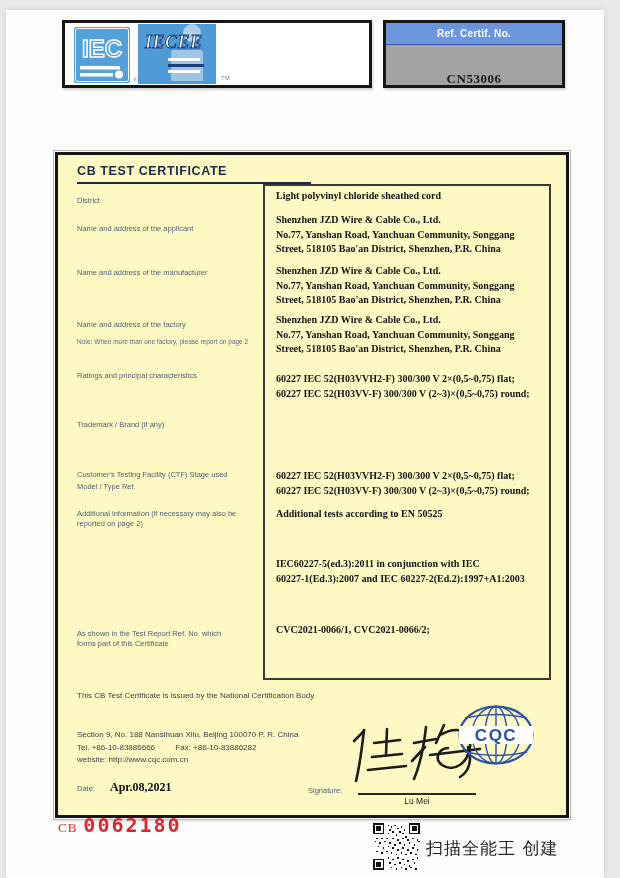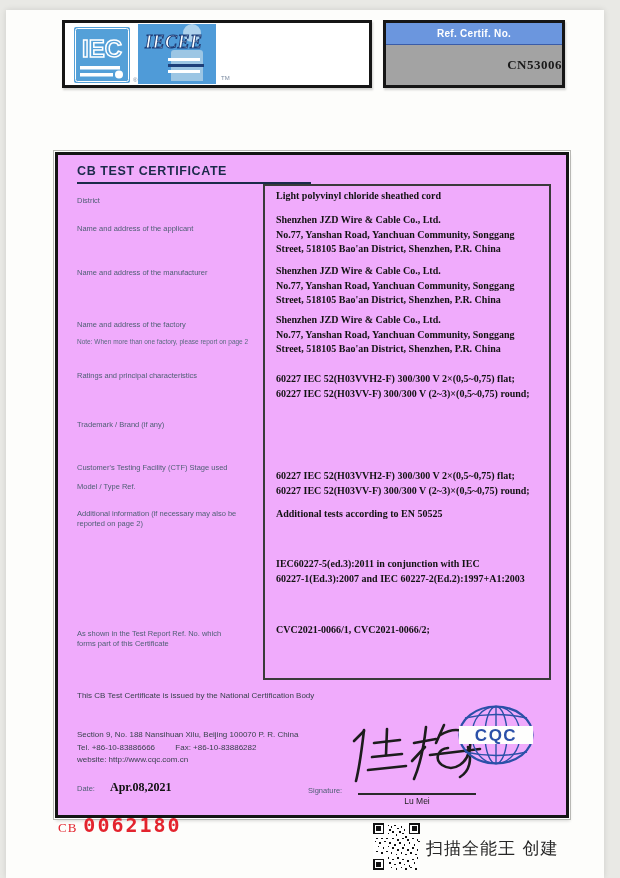--- a/index.html
+++ b/index.html
@@ -5,28 +5,28 @@
   * { margin:0; padding:0; box-sizing:border-box; }
   html,body { width:620px; height:878px; }
   body { background:#e9e9e5; font-family:"Liberation Sans", sans-serif; position:relative; overflow:hidden; }
   .page { position:absolute; left:6px; top:10px; width:598px; height:868px; background:#fdfdfb; box-shadow:0 0 6px rgba(0,0,0,.12); }
   .abs { position:absolute; }
 
   
   .logo-box { left:56px; top:10px; width:310px; height:68px; background:#fff; border:3px solid #161616; box-shadow:1px 2px 2px rgba(0,0,0,.18); }
   .ref-box  { left:377px; top:10px; width:182px; height:68px; background:#a3a3a3; border:3px solid #161616; box-shadow:1px 2px 2px rgba(0,0,0,.18); }
   .ref-band { height:22px; background:#6b96de; color:#fff; font-size:10px; font-weight:bold; text-align:center; line-height:22px; letter-spacing:.3px; border-bottom:1px solid #3a5ca8; }
-  .ref-val  { font-family:"Liberation Serif", serif; font-weight:bold; font-size:13px; color:#1a1a1a; text-align:right; margin-top:12px; letter-spacing:.5px; }
+  .ref-val  { font-family:"Liberation Serif", serif; font-weight:bold; font-size:13px; color:#1a1a1a; text-align:center; margin-top:26px; letter-spacing:.5px; }
   .tiny-mark { position:absolute; font-size:6px; color:#7a8aa0; }
 
   
   .banner { left:51px; top:82px; width:508px; height:58px; background:#5b80d0; border:3px solid #161616; box-shadow:1px 2px 2px rgba(0,0,0,.18); color:#f4f7ff; font-weight:bold; font-size:10.5px; line-height:15px; padding:9px 12px; letter-spacing:.2px; text-shadow:0 1px 1px rgba(0,0,0,.25); }
 
   
-  .main-box { left:49px; top:142px; width:514px; height:666px; background:#f0abfc; border:3px solid #151515; box-shadow:0 0 0 1px #fff, 0 0 0 2px #b8b8b4, 1px 3px 3px rgba(0,0,0,.15); }
+  .main-box { left:49px; top:142px; width:514px; height:666px; background:#fef9c3; border:3px solid #151515; box-shadow:0 0 0 1px #fff, 0 0 0 2px #b8b8b4, 1px 3px 3px rgba(0,0,0,.15); }
   .cert-title { left:19px; top:9px; font-size:12.5px; font-weight:bold; color:#1b2a4a; letter-spacing:.6px; }
   .title-rule { left:19px; top:27px; width:234px; height:2px; background:#1b2a4a; }
   .value-box { left:205px; top:29px; width:288px; height:496px; border:2px solid #3a3a3a; background:transparent; }
   .lbl { left:19px; width:182px; font-size:7.5px; color:#4e5f74; line-height:10px; }
   .note { font-size:6.5px; color:#5a6b80; }
   .val { left:218px; width:266px; font-family:"Liberation Serif", serif; font-weight:bold; font-size:10px; color:#121212; line-height:14.5px; }
   .footer-sm { font-size:8px; color:#39424e; }
   .org-name { font-size:13px; font-weight:bold; color:#0d0d0d; letter-spacing:.2px; }
   .date-val { font-family:"Liberation Serif", serif; font-weight:bold; font-size:12px; color:#111; }
   .sig-line { width:118px; border-top:2px solid #2a2a2a; }
@@ -77,21 +77,21 @@
 
     <div class="abs value-box"></div>
 
     <div class="abs lbl" style="top:41px;">District</div>
     <div class="abs lbl" style="top:69px;">Name and address of the applicant</div>
     <div class="abs lbl" style="top:113px;">Name and address of the manufacturer</div>
     <div class="abs lbl" style="top:165px;">Name and address of the factory</div>
     <div class="abs lbl note" style="top:182px;">Note: When more than one factory, please report on page 2</div>
     <div class="abs lbl" style="top:216px;">Ratings and principal characteristics</div>
     <div class="abs lbl" style="top:265px;">Trademark / Brand (if any)</div>
-    <div class="abs lbl" style="top:308px;">Customer's Testing Facility (CTF) Stage used</div>
+    <div class="abs lbl" style="top:315px;">Customer's Testing Facility (CTF) Stage used</div>
     <div class="abs lbl" style="top:327px;">Model / Type Ref.</div>
     <div class="abs lbl" style="top:354px;">
       <div>Additional information (if necessary may also be</div>
       <div>reported on page 2)</div>
     </div>
     <div class="abs lbl" style="top:474px;">
       <div>As shown in the Test Report Ref. No. which</div>
       <div>forms part of this Certificate</div>
     </div>
 

